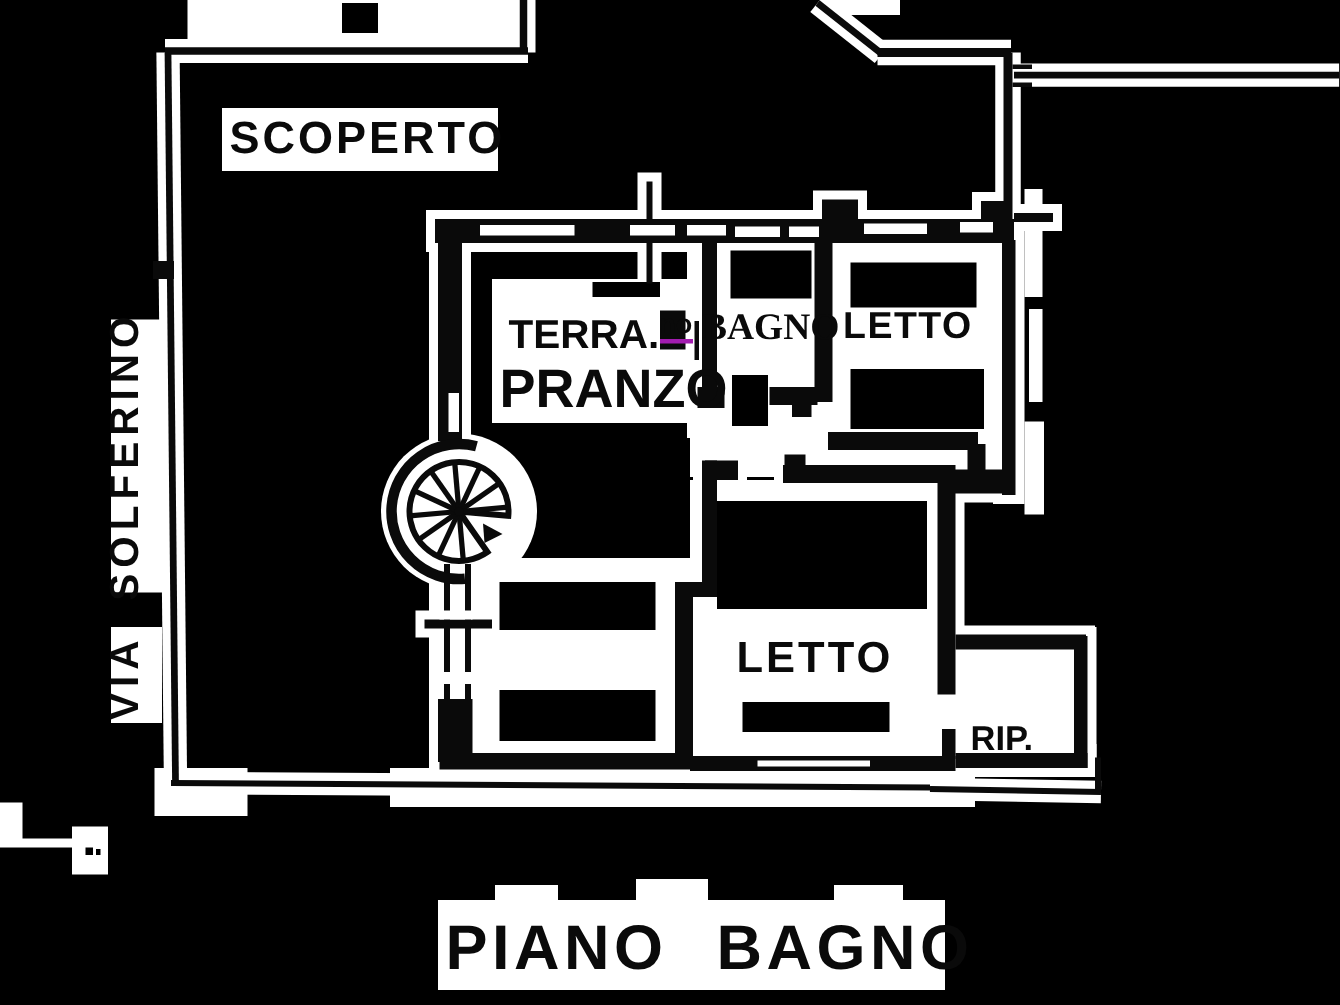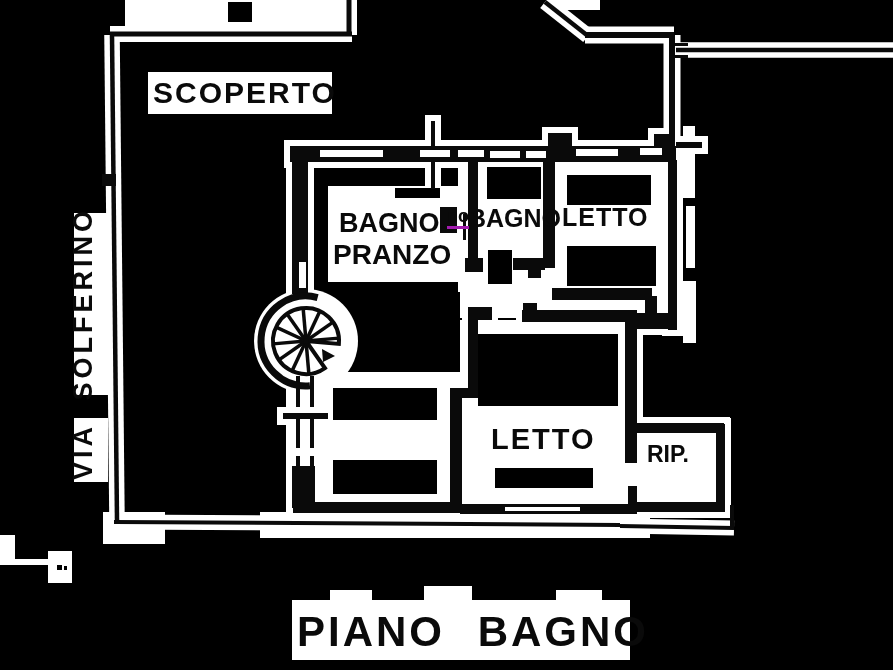--- a/index.html
+++ b/index.html
@@ -5,26 +5,26 @@
   html,body{margin:0;padding:0;background:#000;}
   #stage{position:relative;width:893px;height:670px;background:#000;overflow:hidden;
          font-family:"Liberation Sans",sans-serif;}
   #plan{position:absolute;left:0;top:0;}
   .lbl{position:absolute;color:#0a0a0a;font-weight:bold;white-space:nowrap;line-height:1;}
   #lbl-scoperto{left:153px;top:78px;font-size:30px;letter-spacing:2px;}
   #lbl-via{left:70px;top:480px;transform:rotate(-90deg);transform-origin:0 0;
            font-size:27px;letter-spacing:4px;word-spacing:12px;}
   #lbl-sogg{left:339px;top:207px;font-size:27px;}
   #lbl-sogg sup{font-size:18px;border-bottom:3px solid #a21caf;line-height:1;}
-  #lbl-pranzo{left:333px;top:241px;font-size:28px;}
-  #lbl-bagno{left:468px;top:206px;font-size:25px;}
+  #lbl-pranzo{left:333px;top:241px;font-size:36px;}
+  #lbl-bagno{left:468px;top:206px;font-size:25px;font-family:Liberation Serif, serif;}
   #lbl-letto-top{left:562px;top:205px;font-size:25px;letter-spacing:1px;}
   #lbl-cucina{left:328px;top:424px;font-size:26px;}
   #lbl-letto-bottom{left:491px;top:425px;font-size:29px;letter-spacing:2px;}
-  #lbl-rip{left:647px;top:443px;font-size:23px;}
+  #lbl-rip{left:647px;top:481px;font-size:23px;}
   #lbl-piano-terra{left:297px;top:611px;font-size:42px;letter-spacing:3px;word-spacing:18px;}
 </style>
 </head>
 <body>
 
 <div id="stage">
   <svg id="plan" width="893" height="670" viewBox="0 0 893 670">
       <rect x="125" y="0" width="223" height="31" fill="#ffffff"></rect>
       <rect x="548" y="0" width="52" height="10" fill="#ffffff"></rect>
       <rect x="148" y="72" width="184" height="42" fill="#ffffff"></rect>
@@ -177,20 +177,20 @@
       <rect x="102" y="174" width="14" height="12" fill="#0a0a0a"></rect>
       <rect x="675" y="43" width="13" height="3" fill="#0a0a0a"></rect>
       <rect x="675" y="55" width="13" height="3" fill="#0a0a0a"></rect>
       <rect x="730" y="505" width="4" height="22" fill="#0a0a0a"></rect>
       <rect x="57" y="565" width="5" height="5" fill="#000000"></rect>
       <rect x="64" y="566" width="3" height="4" fill="#000000"></rect>
     </svg>
 
   <div class="lbl" id="lbl-scoperto">SCOPERTO</div>
   <div class="lbl" id="lbl-via">VIA SOLFERINO</div>
-  <div class="lbl" id="lbl-sogg"><span>BAGNO.</span><sup>no</sup></div>
+  <div class="lbl" id="lbl-sogg"><span>TERRA.</span><sup>no</sup></div>
   <div class="lbl" id="lbl-pranzo">PRANZO</div>
   <div class="lbl" id="lbl-bagno">BAGNO</div>
   <div class="lbl" id="lbl-letto-top">LETTO</div>
   <div class="lbl" id="lbl-letto-bottom">LETTO</div>
   <div class="lbl" id="lbl-rip">RIP.</div>
   <div class="lbl" id="lbl-piano-terra">PIANO BAGNO</div>
 </div>
 
 </body></html>

